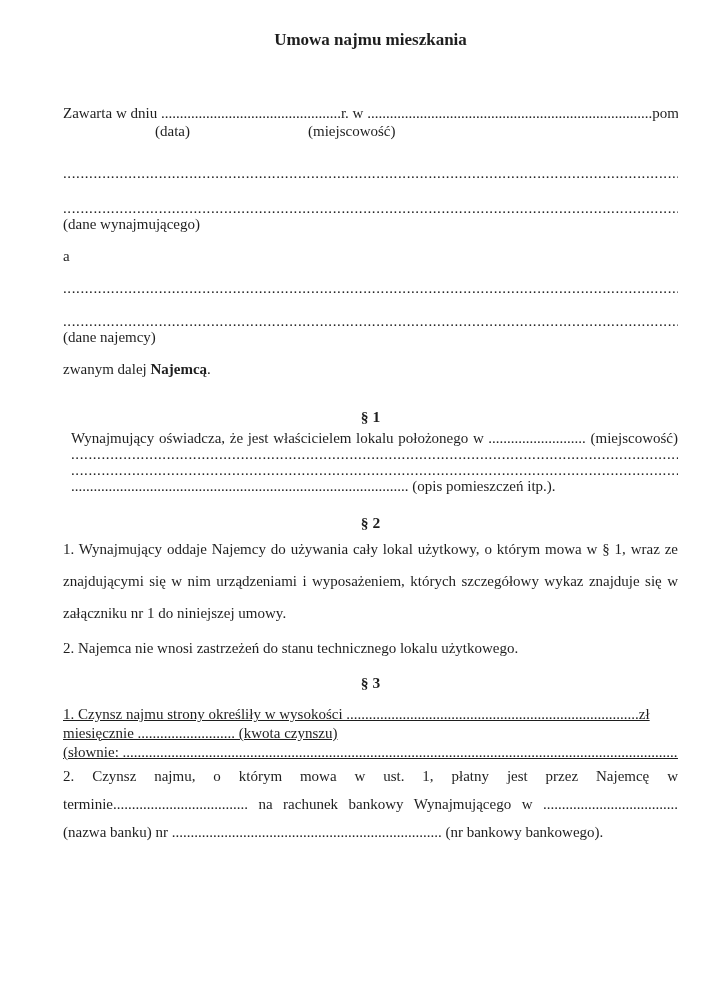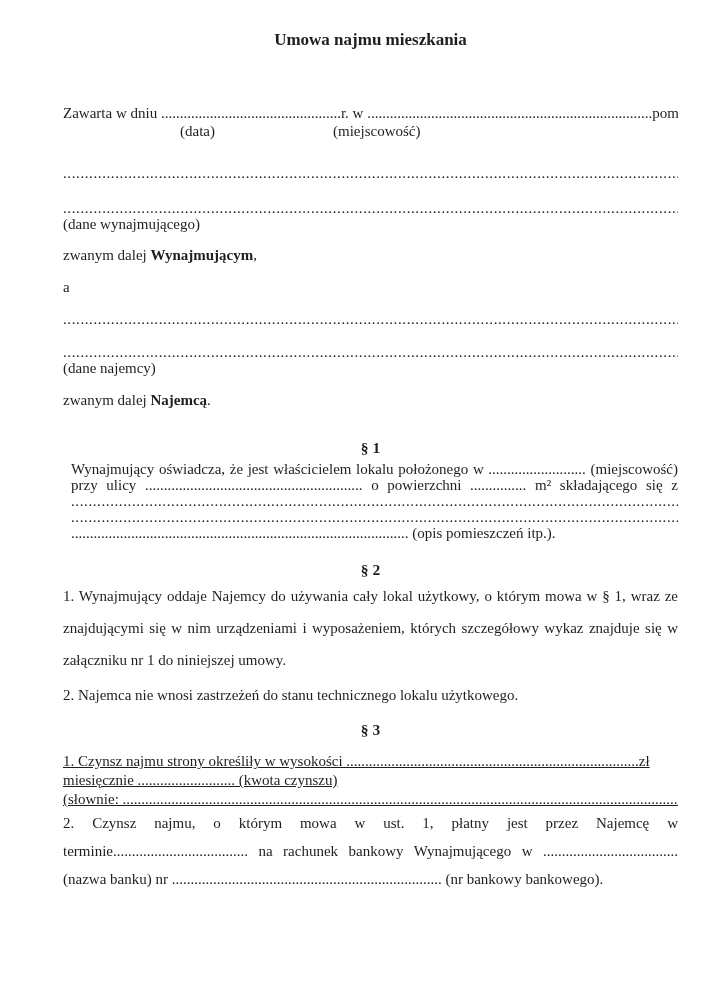--- a/index.html
+++ b/index.html
@@ -28,21 +28,21 @@
     white-space: nowrap;
     overflow: hidden;
     letter-spacing: 0.6px;
     line-height: 16px;
   }
   .center { }
   .jl { text-align: justify; text-align-last: justify; }
 
   .opening { margin-top: 55px; }
   .hints { margin-top: 2px; line-height: 16px; }
-  .hint-data { display: inline-block; margin-left: 117px; }
+  .hint-data { display: inline-block; margin-left: 92px; }
   .hint-place { display: inline-block; margin-left: 118px; }
 
   .mt26 { margin-top: 26px; }
   .mt19 { margin-top: 19px; }
   .mt17 { margin-top: 17px; }
   .mt16 { margin-top: 16px; }
   .mt15 { margin-top: 15px; }
 
   .sec-head {
     text-align: center;
@@ -77,34 +77,32 @@
   <div class="line nowrap opening">Zawarta w dniu ................................................r. w ............................................................................pomiędzy:</div>
 
   <div class="hints">
     <span class="hint-data">(data)</span><span class="hint-place">(miejscowość)</span>
   </div>
 
   <div class="dots mt26">.............................................................................................................................................................................................................................</div>
   <div class="dots mt19">.............................................................................................................................................................................................................................</div>
   <div class="line center">(dane wynajmującego)</div>
 
-  <div class="line mt15"><span>zwanym dalej </span><b>Wynajmującym</b><span>,</span></div>
 
   <div class="line mt16">a</div>
 
   <div class="dots mt16">.............................................................................................................................................................................................................................</div>
   <div class="dots mt17">.............................................................................................................................................................................................................................</div>
   <div class="line center">(dane najemcy)</div>
 
   <div class="line mt16"><span>zwanym dalej </span><b>Najemcą</b><span>.</span></div>
 
   <div class="sec-head sec1-head">§ 1</div>
   <div class="sec1-body">
     <div class="line jl">Wynajmujący oświadcza, że jest właścicielem lokalu położonego w .......................... (miejscowość)</div>
-    <div class="line jl">przy ulicy .......................................................... o powierzchni ............... m² składającego się z</div>
     <div class="dots">.............................................................................................................................................................................................................................</div>
     <div class="dots">.............................................................................................................................................................................................................................</div>
     <div class="line nowrap">.......................................................................................... (opis pomieszczeń itp.).</div>
   </div>
 
   <div class="sec-head sec2-head">§ 2</div>
   <div class="sec2-p1">
     <div class="line jl">1. Wynajmujący oddaje Najemcy do używania cały lokal użytkowy, o którym mowa w § 1, wraz ze</div>
     <div class="line jl">znajdującymi się w nim urządzeniami i wyposażeniem, których szczegółowy wykaz znajduje się w</div>
     <div class="line">załączniku nr 1 do niniejszej umowy.</div>

